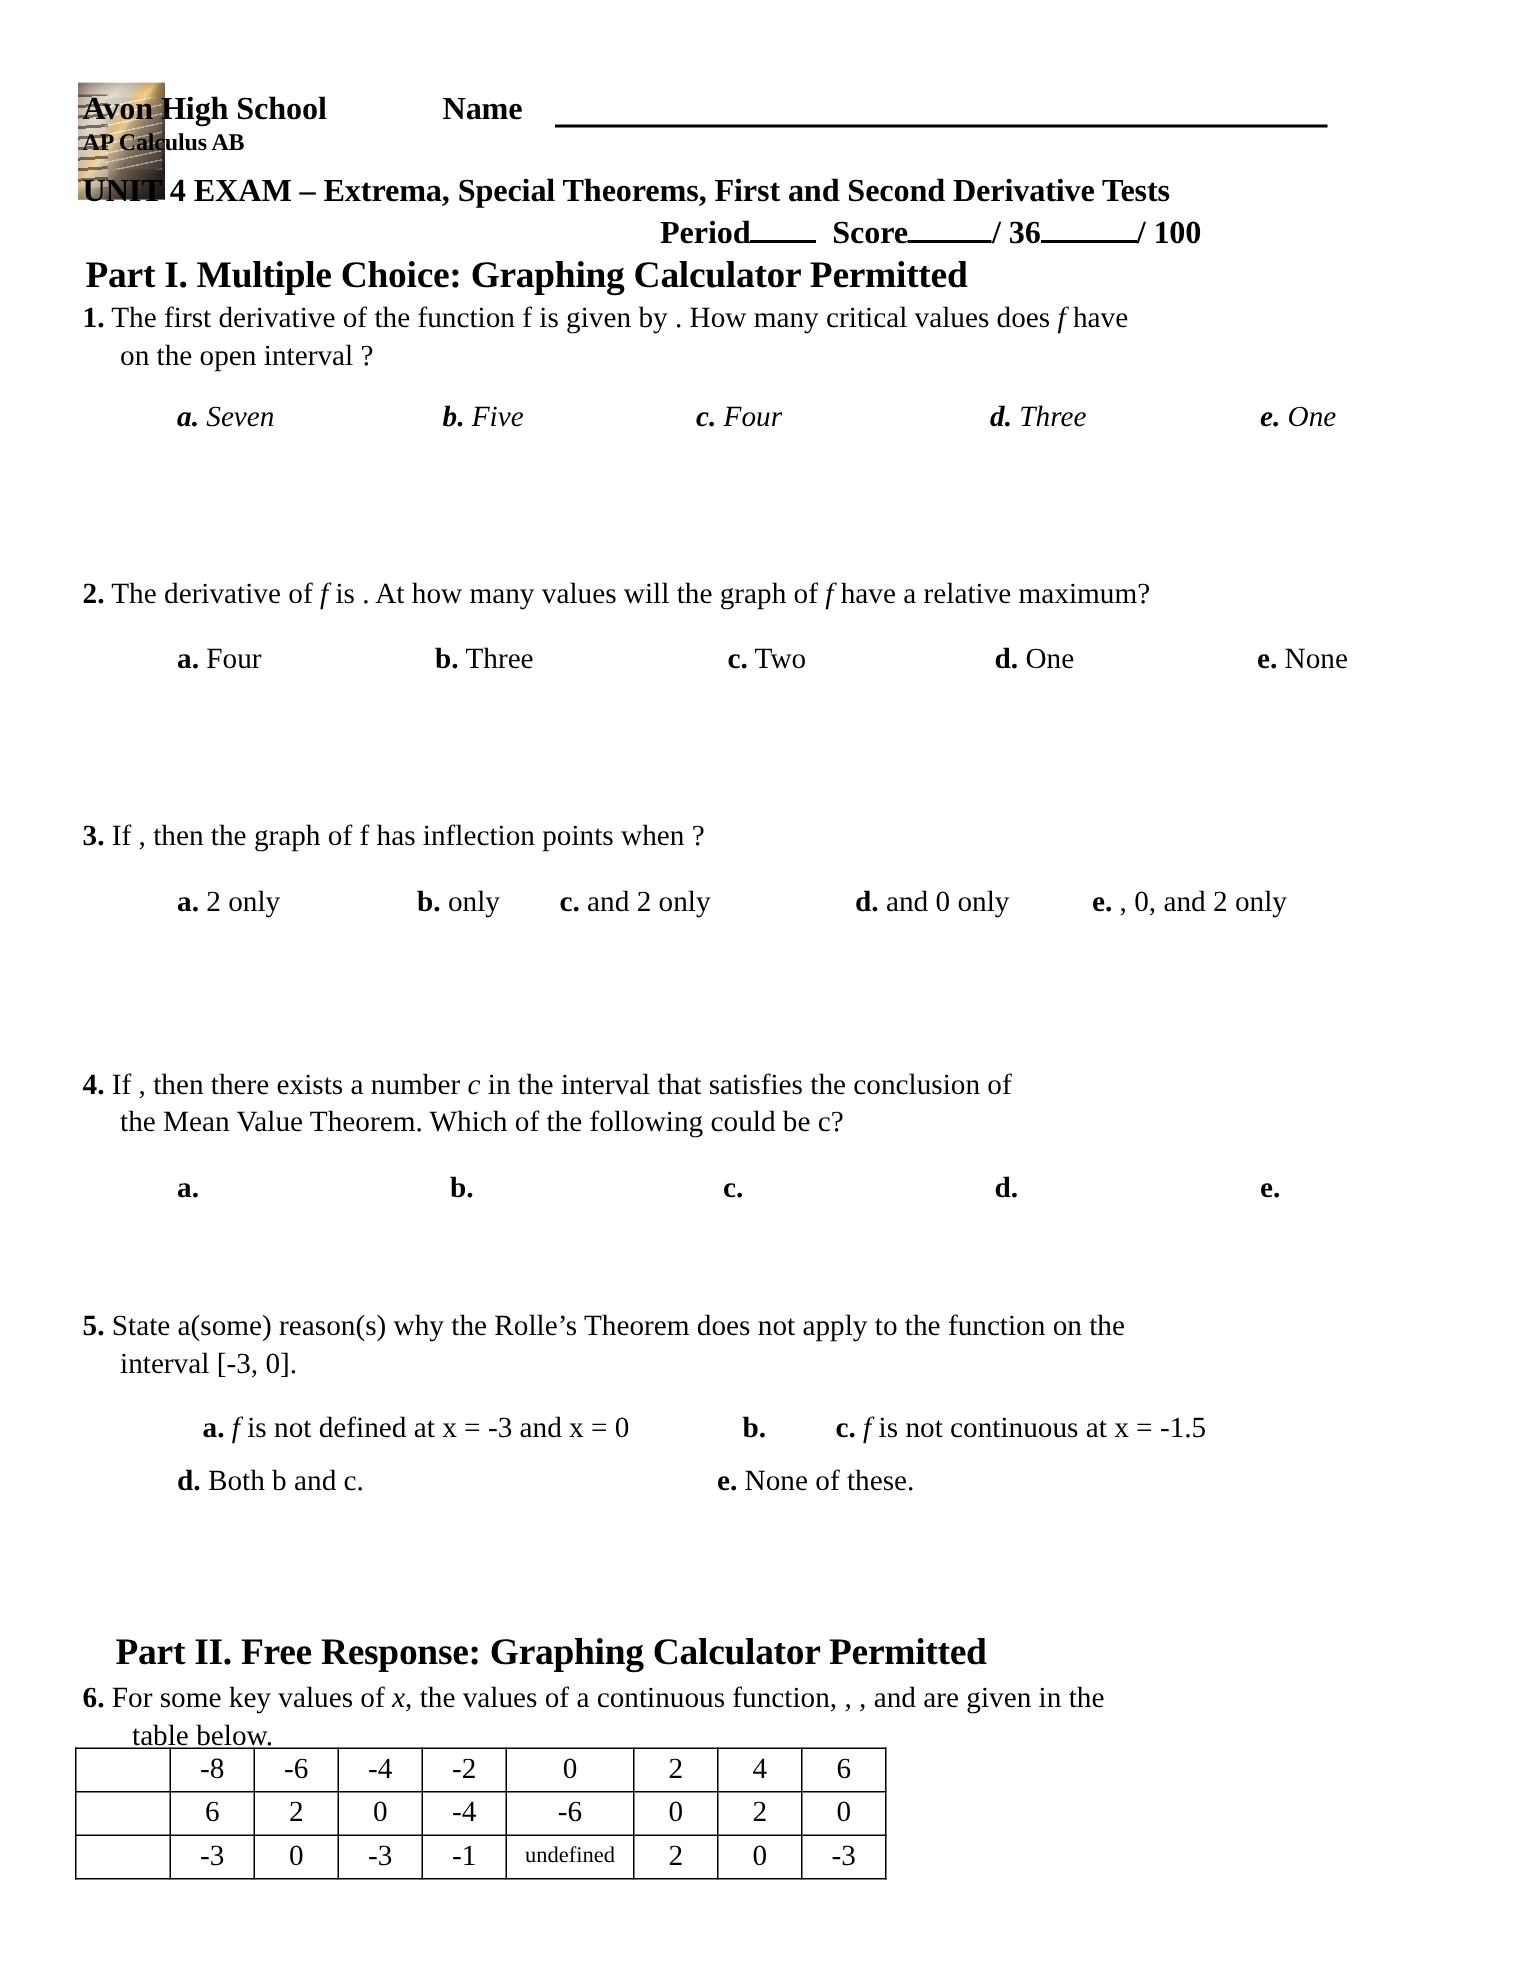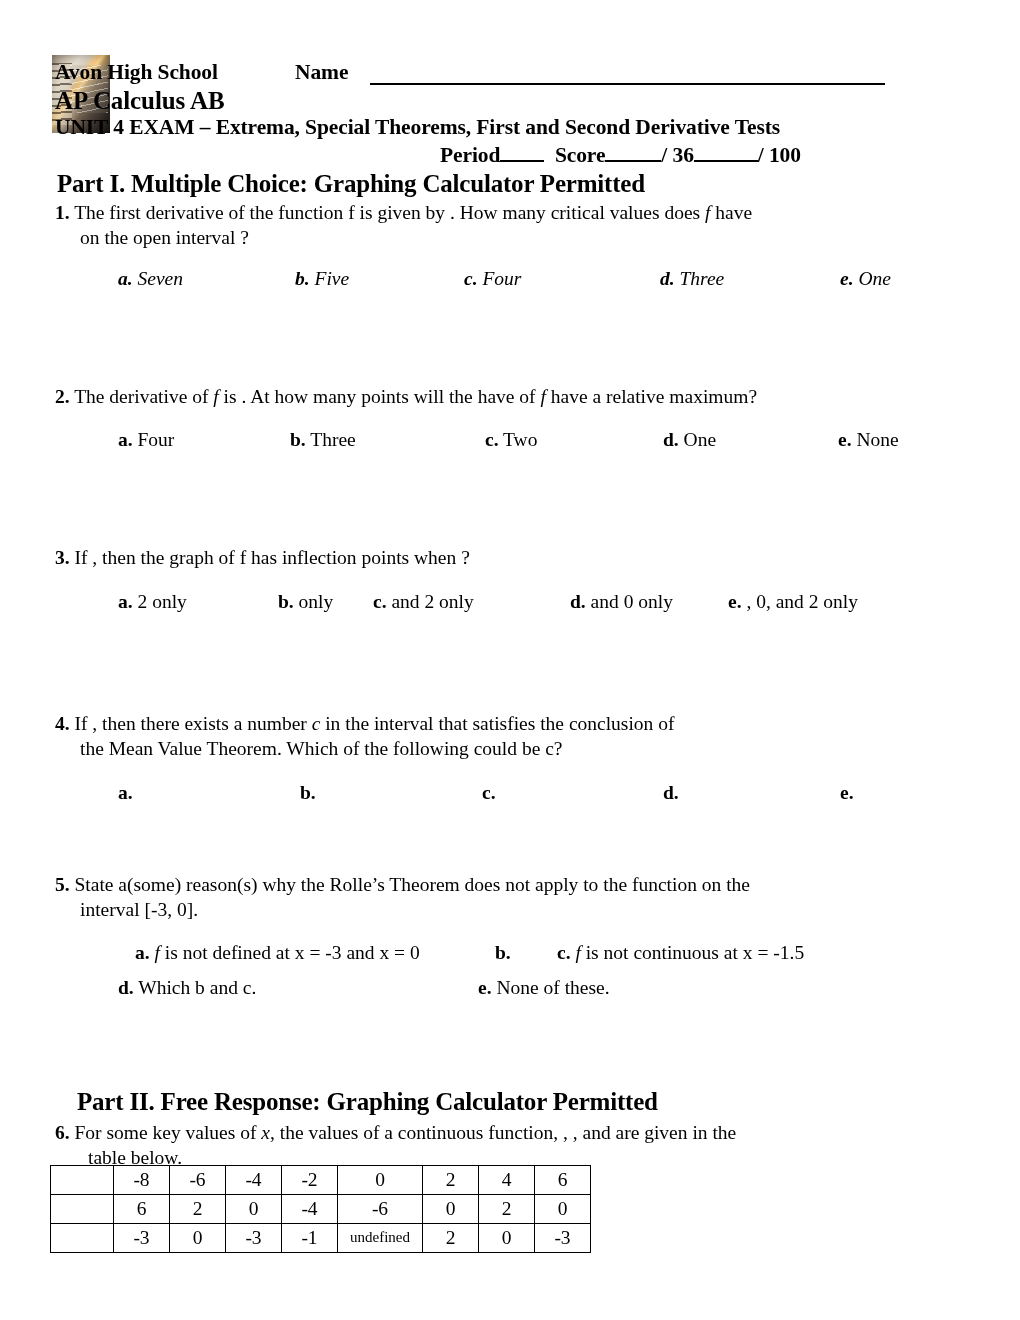--- a/index.html
+++ b/index.html
@@ -76,21 +76,21 @@
   }
 
   .hdr-line {
     position: absolute;
     font-weight: bold;
     white-space: nowrap;
     letter-spacing: -0.1px;
   }
   .hdr-school { left: 55px;  top: 60px;  font-size: 21.5px; }
   .hdr-name   { left: 295px; top: 60px;  font-size: 21.5px; }
-  .hdr-ap     { left: 55px;  top: 87px;  font-size: 25px; }
+  .hdr-ap     { left: 55px;  top: 87px;  font-size: 16px; }
   .hdr-unit   { left: 55px;  top: 115px; font-size: 21.5px; }
   .hdr-period { left: 440px; top: 143px; font-size: 21.5px; }
 
   .name-rule {
     position: absolute;
     left: 370px;
     top: 83px;
     width: 515px;
     height: 0;
     border-bottom: 2.4px solid #000;
@@ -223,21 +223,21 @@
     <span class="choice" style="left:840px">
       <span class="let">e.</span>
       <span>One</span>
     </span>
   </div>
 
   <div class="q q2">
     <span class="num">2.</span>
     <span>The derivative of</span>
     <span class="mi">f</span>
-    <span>is .  At how many points will the have of</span>
+    <span>is .  At how many values will the graph of</span>
     <span class="mi">f</span>
     <span>have a relative maximum?</span>
   </div>
 
   <div class="choices row-q2">
     <span class="choice" style="left:118px">
       <span class="let">a.</span>
       <span>Four</span>
     </span>
     <span class="choice" style="left:290px">
@@ -338,21 +338,21 @@
     </span>
     <span class="choice" style="left:540px">
       <span class="let">c.</span>
       <span class="mi">f</span>
       <span>is not continuous at x = -1.5</span>
     </span>
   </div>
   <div class="choices row-q5b">
     <span class="choice" style="left:118px">
       <span class="let">d.</span>
-      <span>Which b and c.</span>
+      <span>Both b and c.</span>
     </span>
     <span class="choice" style="left:478px">
       <span class="let">e.</span>
       <span>None of these.</span>
     </span>
   </div>
 
   <div class="part-head part2">Part II. Free Response:  Graphing Calculator Permitted</div>
 
   <div class="q q6">

